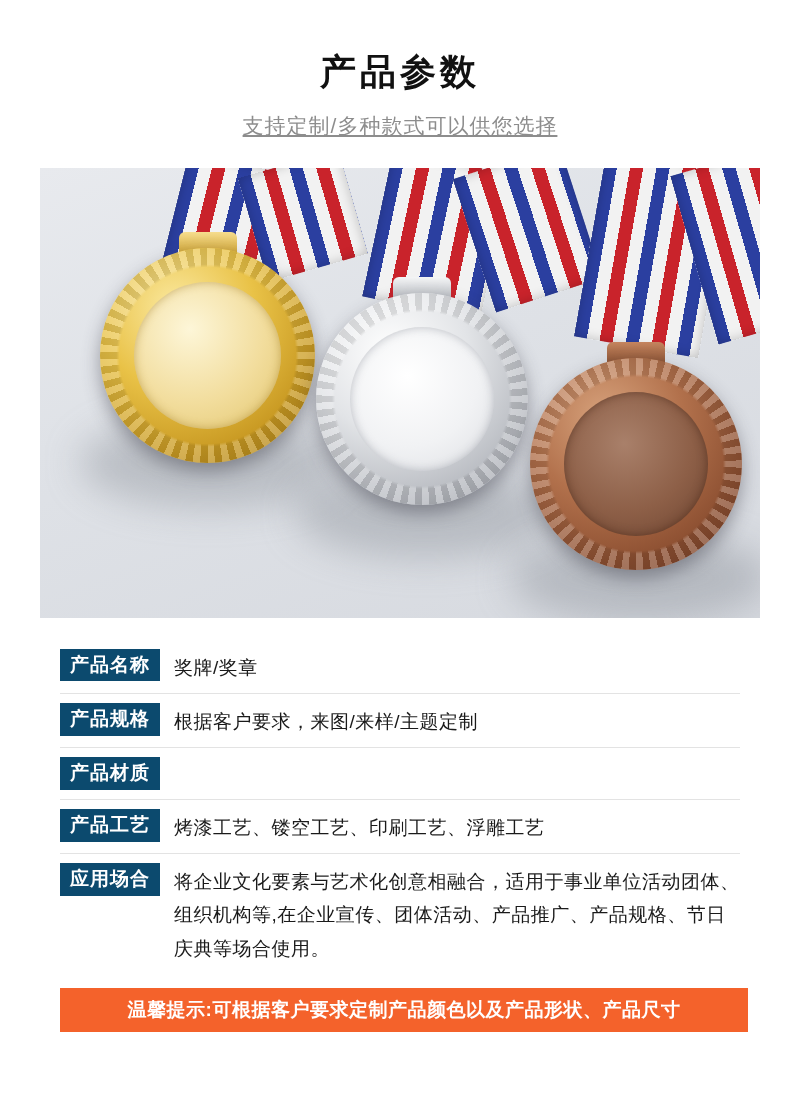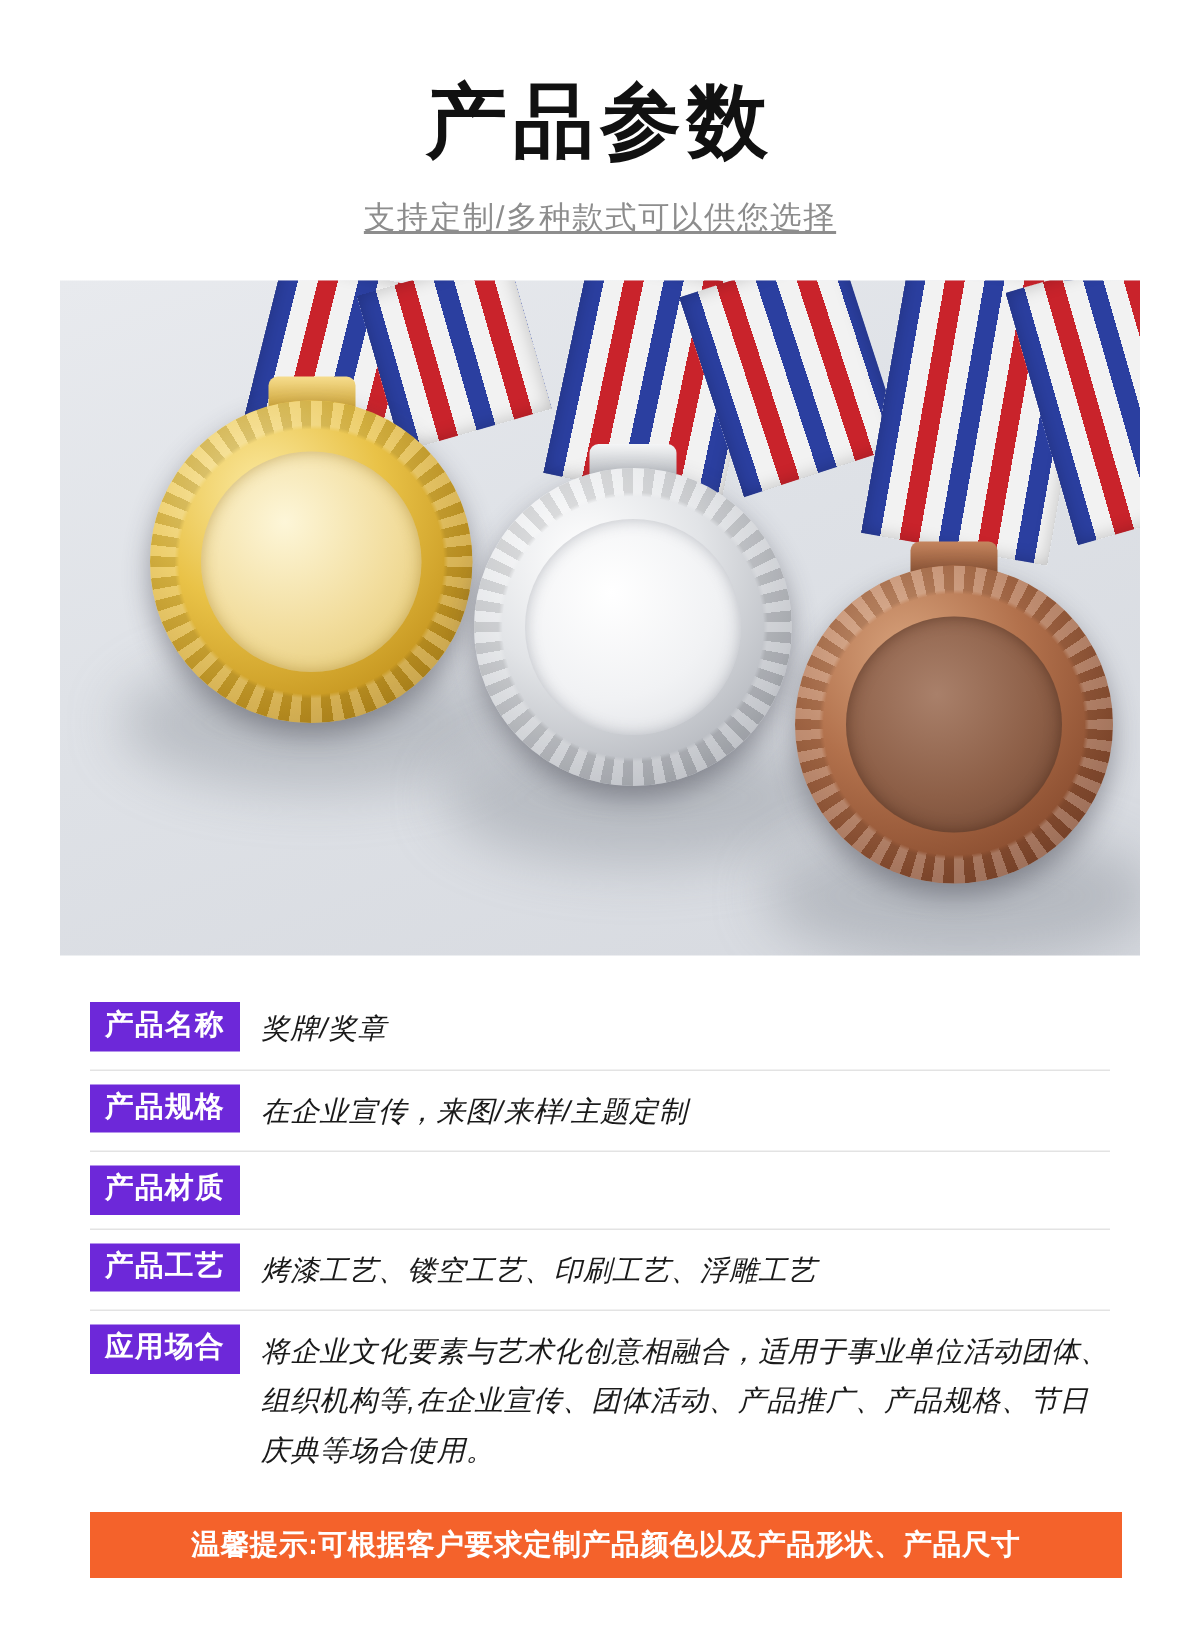--- a/index.html
+++ b/index.html
@@ -21,21 +21,21 @@
     position: relative;
     background: #ffffff;
   }
 
   
   .header {
     padding-top: 52px;
     text-align: center;
   }
   .title {
-    font-size: 54px;
+    font-size: 36px;
     font-weight: bold;
     letter-spacing: 4px;
     color: #111111;
     line-height: 1.1;
     margin: 0;
   }
   .subtitle {
     margin-top: 20px;
     font-size: 21px;
     color: #8d8d8d;
@@ -159,38 +159,37 @@
   }
   .spec-row {
     display: flex;
     align-items: flex-start;
     padding: 9px 0 9px 0;
     border-bottom: 1px solid #e3e3e3;
   }
   .spec-row:last-of-type { border-bottom: none; }
   .spec-label {
     flex: 0 0 auto;
-    background: #6d28d9;
+    background: #0c4a6e;
     color: #ffffff;
     font-size: 19px;
     font-weight: bold;
     letter-spacing: 1px;
     padding: 5px 10px;
     white-space: nowrap;
     line-height: 1.2;
   }
   .spec-value {
     flex: 1 1 auto;
     font-size: 19px;
     color: #1a1a1a;
     line-height: 1.75;
     padding-left: 14px;
     padding-top: 2px;
     letter-spacing: 0.5px;
-    font-style: italic;
   }
 
   
   .tip {
     margin: 14px 60px 0 60px;
     width: 688px;
     background: #f4622b;
     color: #ffffff;
     font-size: 19px;
     font-weight: bold;
@@ -264,21 +263,21 @@
 
   <div class="specs">
 
     <div class="spec-row">
       <div class="spec-label">产品名称</div>
       <div class="spec-value">奖牌/奖章</div>
     </div>
 
     <div class="spec-row">
       <div class="spec-label">产品规格</div>
-      <div class="spec-value">在企业宣传，来图/来样/主题定制</div>
+      <div class="spec-value">根据客户要求，来图/来样/主题定制</div>
     </div>
 
     <div class="spec-row">
       <div class="spec-label">产品材质</div>
     </div>
 
     <div class="spec-row">
       <div class="spec-label">产品工艺</div>
       <div class="spec-value">烤漆工艺、镂空工艺、印刷工艺、浮雕工艺</div>
     </div>

